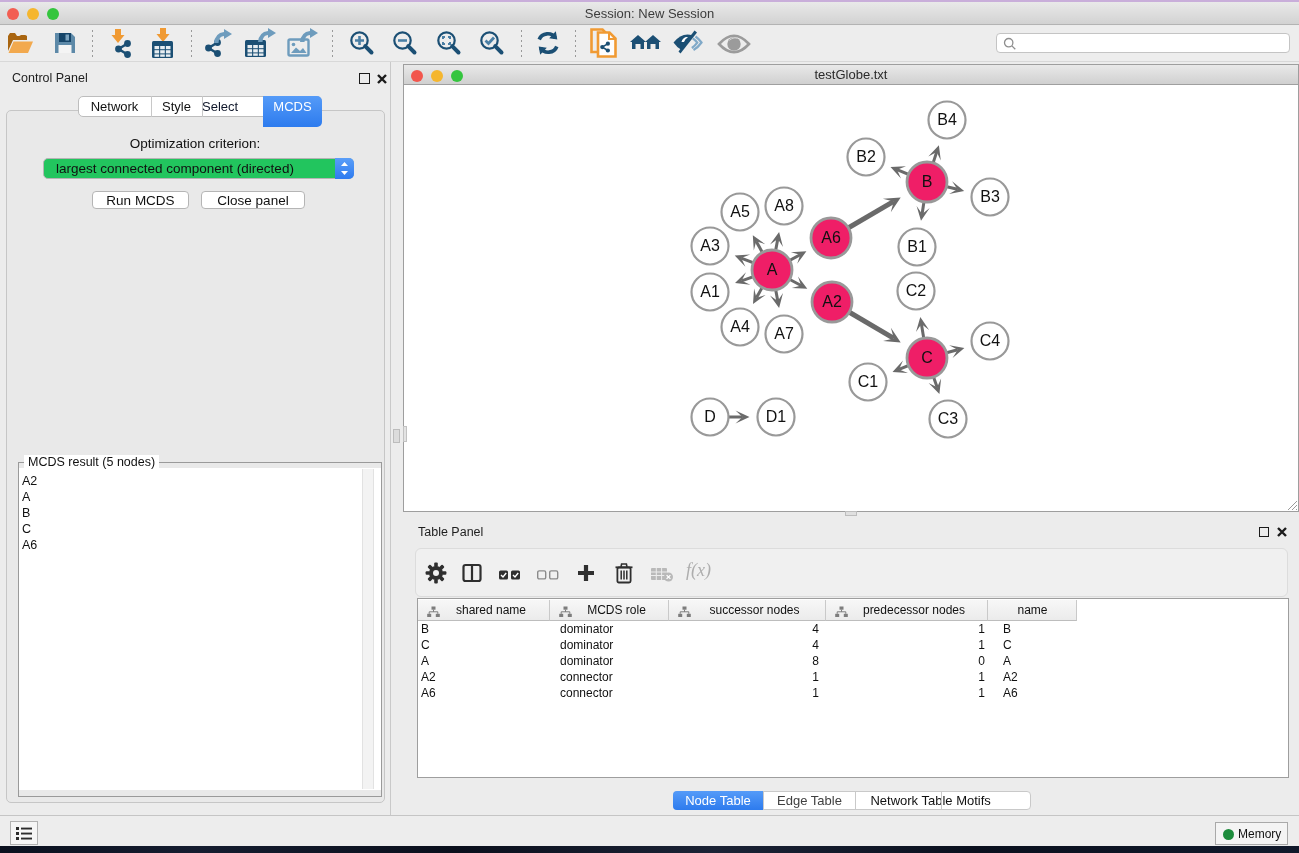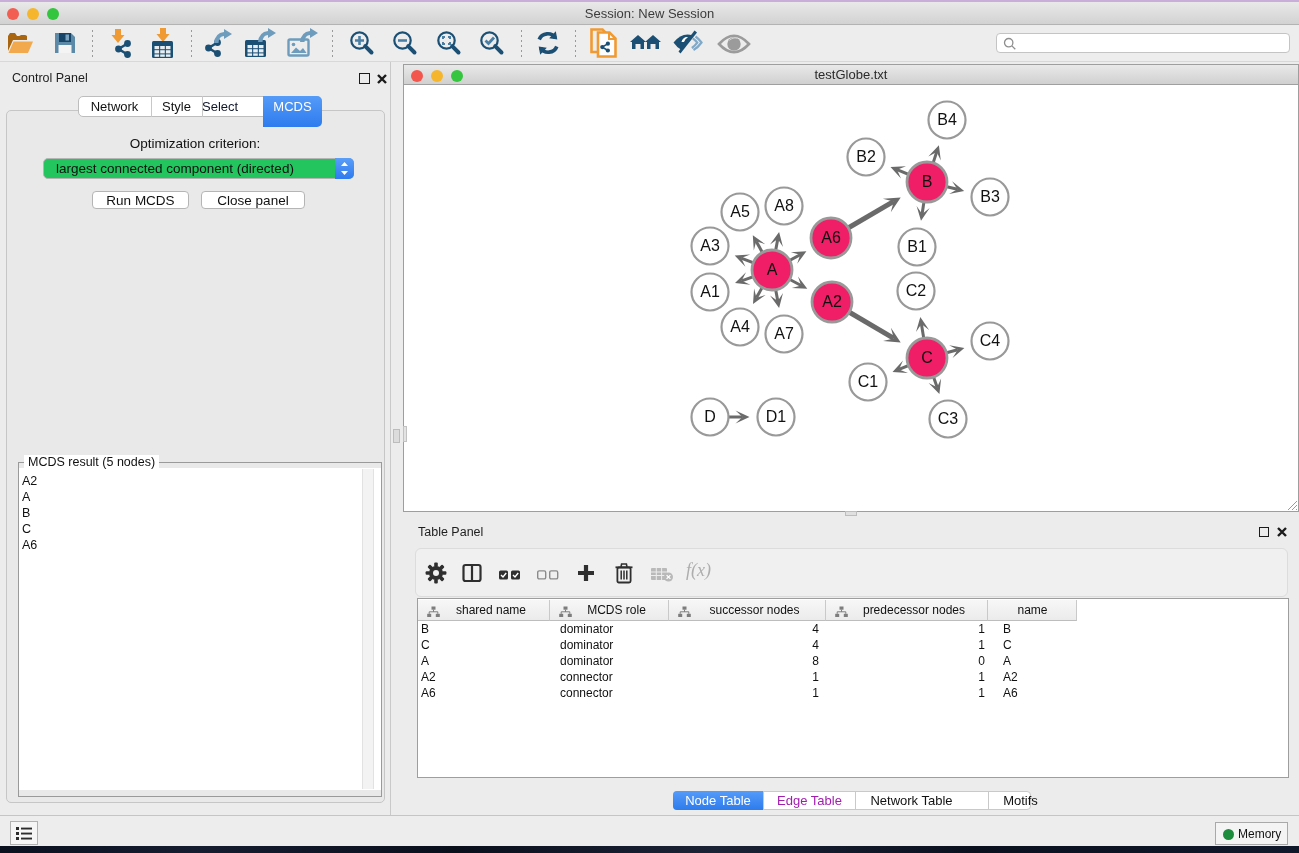--- a/index.html
+++ b/index.html
@@ -420,23 +420,23 @@
 <div class="abs" style="left:700px;top:670px;width:119px;text-align:right;font-size:12px;color:#111">1</div>
 <div class="abs" style="left:860px;top:670px;width:125px;text-align:right;font-size:12px;color:#111">1</div>
 <div class="abs" style="left:1003px;top:670px;font-size:12px;color:#111">A2</div>
 <div class="abs" style="left:421px;top:686px;font-size:12px;color:#111">A6</div>
 <div class="abs" style="left:560px;top:686px;font-size:12px;color:#111">connector</div>
 <div class="abs" style="left:700px;top:686px;width:119px;text-align:right;font-size:12px;color:#111">1</div>
 <div class="abs" style="left:860px;top:686px;width:125px;text-align:right;font-size:12px;color:#111">1</div>
 <div class="abs" style="left:1003px;top:686px;font-size:12px;color:#111">A6</div>
 <div class="abs" style="left:673px;top:791px;width:358px;height:19px;background:#fff;border:1px solid #c9c9c9;border-radius:4px"></div>
 <div class="abs" style="left:673px;top:791px;width:90px;height:19px;background:linear-gradient(#559bf8,#2d7bee);border-radius:4px 0 0 4px;color:#fff;font-size:13px;text-align:center;line-height:19px">Node Table</div>
-<div class="abs" style="left:763px;top:791px;width:92px;height:19px;border-left:1px solid #c9c9c9;font-size:13px;color:#a21caf;text-align:center;line-height:19px">Edge Table</div>
+<div class="abs" style="left:763px;top:791px;width:92px;height:19px;border-left:1px solid #c9c9c9;font-size:13px;color:#404040;text-align:center;line-height:19px">Edge Table</div>
 <div class="abs" style="left:855px;top:791px;width:112px;height:19px;border-left:1px solid #c9c9c9;font-size:13px;color:#111;text-align:center;line-height:19px">Network Table</div>
-<div class="abs" style="left:988px;top:791px;width:64px;height:19px;border-left:1px solid #c9c9c9;font-size:13px;color:#111;text-align:center;line-height:19px">Motifs</div>
+<div class="abs" style="left:941px;top:791px;width:64px;height:19px;border-left:1px solid #c9c9c9;font-size:13px;color:#111;text-align:center;line-height:19px">Motifs</div>
 <div class="abs" style="left:0;top:815px;width:1299px;height:31px;background:#ededed;border-top:1px solid #c5c5c5"></div>
 <div class="abs" style="left:10px;top:821px;width:28px;height:24px;background:#f6f6f6;border:1px solid #b2b2b2"></div>
 <div style="position:absolute;left:15px;top:825px;"><svg width="18" height="16" viewBox="0 0 18 16">
       <g fill="#2d2d2d">
         <rect x="1" y="2" width="3" height="3"></rect>
         <rect x="6" y="2.6" width="11" height="1.9"></rect>
         <rect x="1" y="7" width="3" height="3"></rect>
         <rect x="6" y="7.6" width="11" height="1.9"></rect>
         <rect x="1" y="12" width="3" height="3"></rect>
         <rect x="6" y="12.6" width="11" height="1.9"></rect>

